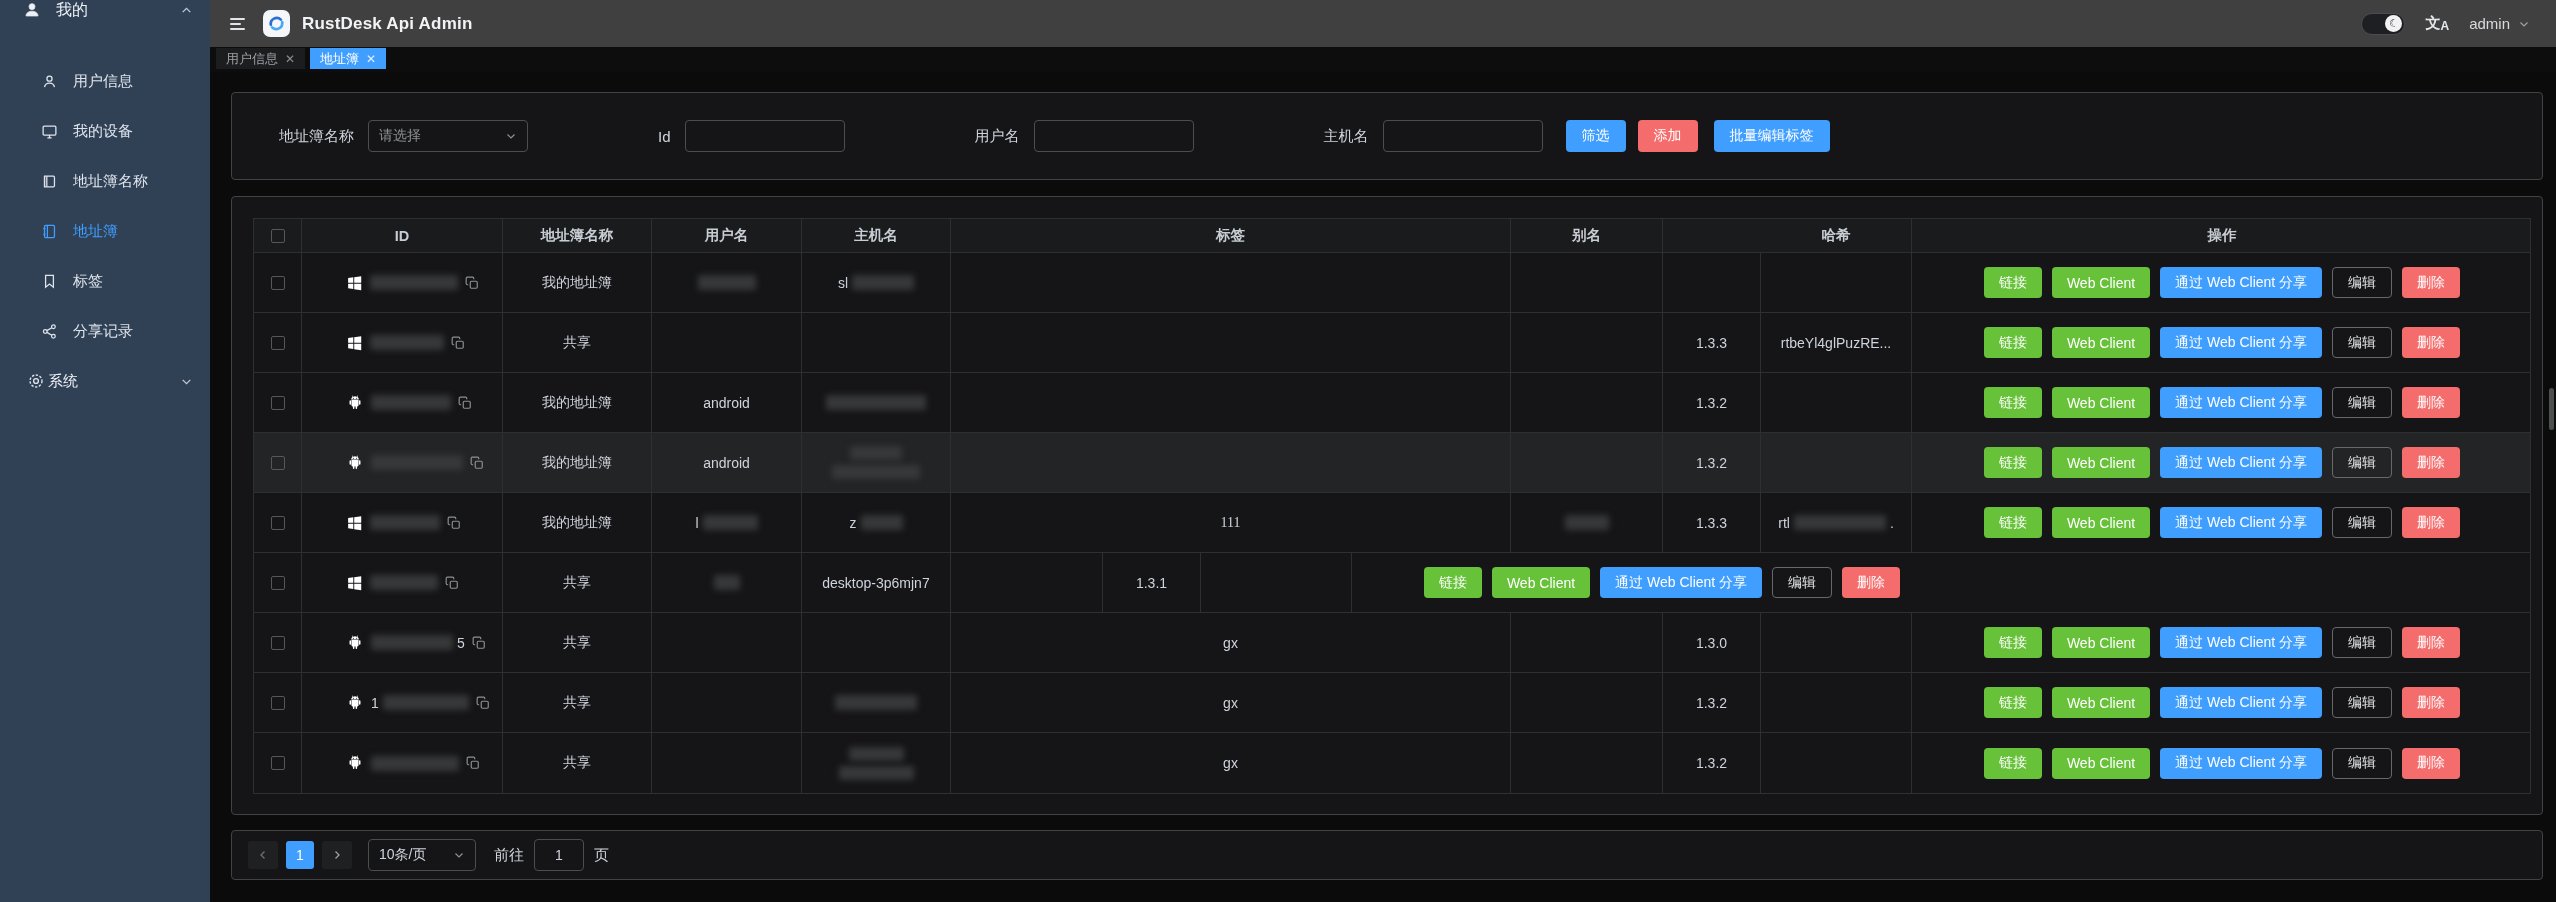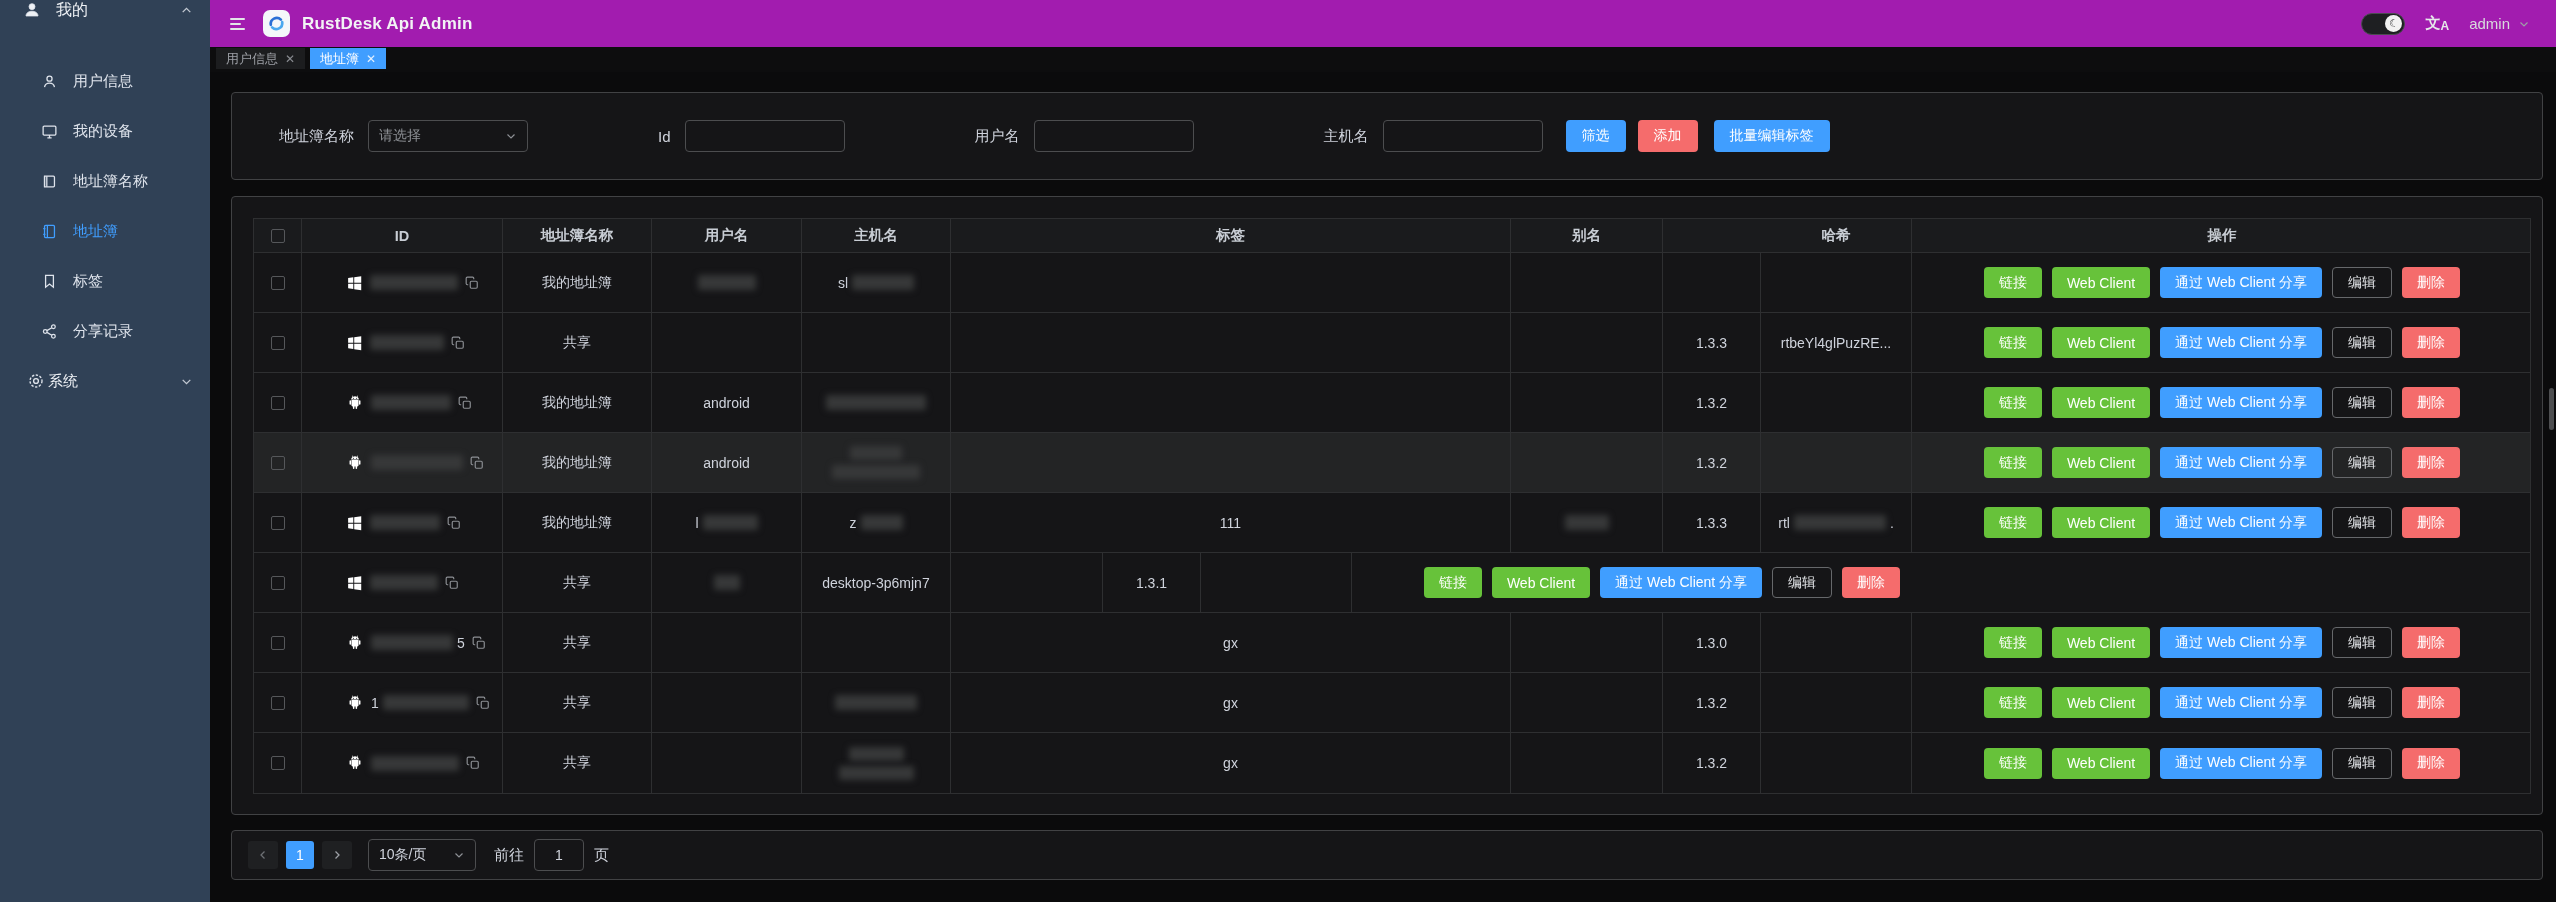--- a/index.html
+++ b/index.html
@@ -15,21 +15,21 @@
   .side-item .ilabel { margin-left:14px; }
   .side-item.active { color:#409eff; }
   .side-item.active svg { stroke:#409eff; }
   .side-sys { display:flex; align-items:center; height:50px; padding:0 14px 0 26px; color:#eef1f5; font-size:15px; cursor:pointer; }
   .side-sys .glabel { margin-left:2px; flex:1; }
   .sicon { display:flex; align-items:center; justify-content:center; width:20px; height:20px; }
   .sicon svg { stroke:#dfe4ec; }
   .chev svg { stroke:#c3c9d2; }
 
   
-  .header { position:absolute; left:210px; top:0; width:2346px; height:47px; background:#a21caf;
+  .header { position:absolute; left:210px; top:0; width:2346px; height:47px; background:#404040;
     display:flex; align-items:center; }
   .hamburger { margin-left:16px; display:flex; flex-direction:column; gap:3px; cursor:pointer; padding:4px; }
   .hamburger span { display:block; width:15px; height:2px; background:#e3e5e8; border-radius:1px; }
   .hamburger span:nth-child(2){ width:11px; }
   .logo { width:27px; height:27px; border-radius:7px; background:#f4f7fa; margin-left:14px;
     display:flex; align-items:center; justify-content:center; }
   .app-title { margin-left:12px; color:#f2f3f5; font-size:17px; font-weight:bold; letter-spacing:.2px; }
   .header-right { margin-left:auto; display:flex; align-items:center; gap:20px; padding-right:26px; }
   .toggle { width:44px; height:22px; border-radius:11px; background:#1e1f22; border:1px solid #4a4c50;
     position:relative; cursor:pointer; }
@@ -479,21 +479,21 @@
               </svg>
             </span>
           </div>
           <div class="td" style="width: 149px; flex: 0 0 auto;">我的地址簿</div>
           <div class="td" style="width: 150px; flex: 0 0 auto;">
             <span class="cellflex">l<div class="redact" style="width: 55px; height: 15px;"></div></span>
           </div>
           <div class="td" style="width: 149px; flex: 0 0 auto;">
             <span class="cellflex">z<div class="redact" style="width: 42px; height: 15px;"></div></span>
           </div>
-          <div class="td" style="width: 560px; flex: 0 0 auto;">111</div>
+          <div class="td" style="width: 560px; flex: 0 0 auto; font-family: Liberation Serif, serif;">111</div>
           <div class="td" style="width: 152px; flex: 0 0 auto;">
             <span class="cellflex">
               <div class="redact" style="width: 44px; height: 15px;"></div>
             </span>
           </div>
           <div class="td" style="width: 98px; flex: 0 0 auto;">1.3.3</div>
           <div class="td" style="width: 151px; flex: 0 0 auto;">
             <span class="cellflex">rtl<div class="redact" style="width: 92px; height: 15px;"></div>.</span>
           </div>
           <div class="td" style="width: 620px; flex: 0 0 auto;">

